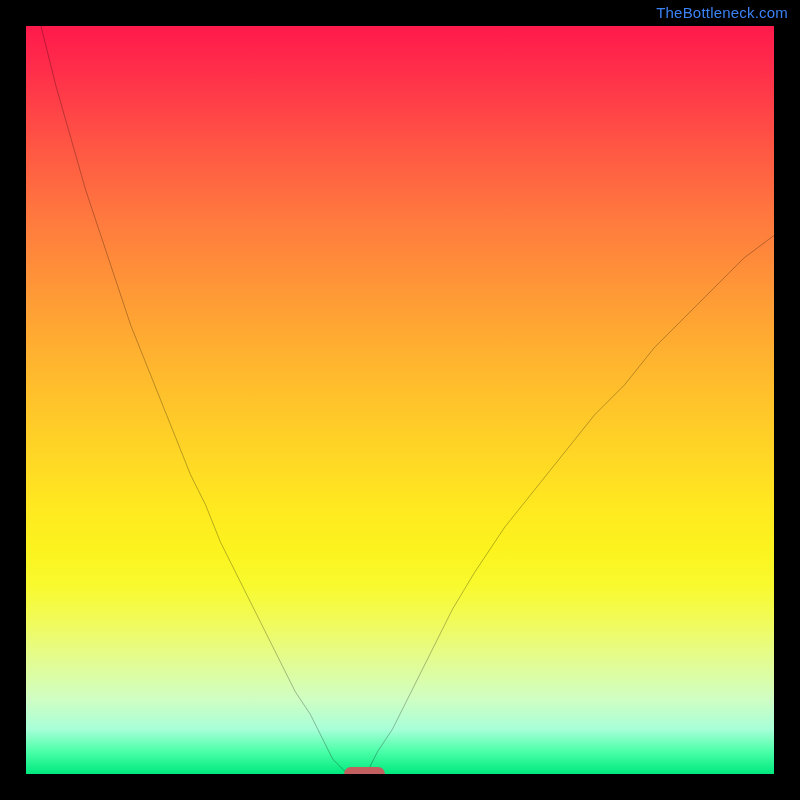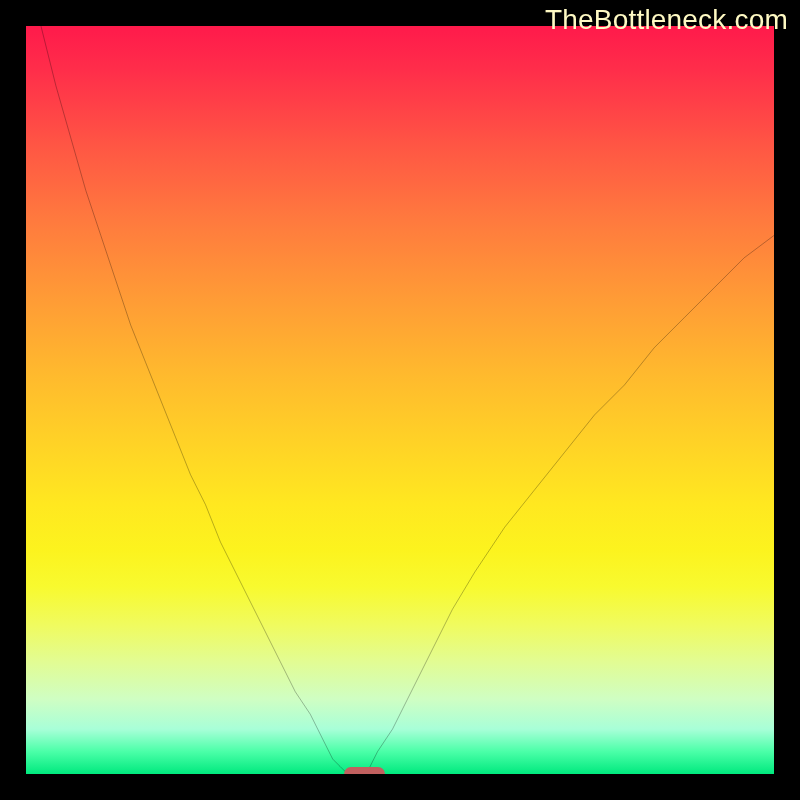--- a/index.html
+++ b/index.html
@@ -50,22 +50,22 @@
       #cffec3 90%,
       #a8ffd8 94%,
       #4bffa8 97%,
       #00e97e 100%
     );
   }
   .watermark {
     position: absolute;
     top: 4px;
     right: 12px;
-    color: #fef9c3;
-    font-size: 28px;
+    color: #3b82f6;
+    font-size: 15px;
     font-weight: 400;
     font-family: Arial, Helvetica, sans-serif;
     letter-spacing: 0.2px;
     user-select: none;
   }
   svg.curve {
     position: absolute;
     left: 0;
     top: 0;
   }

